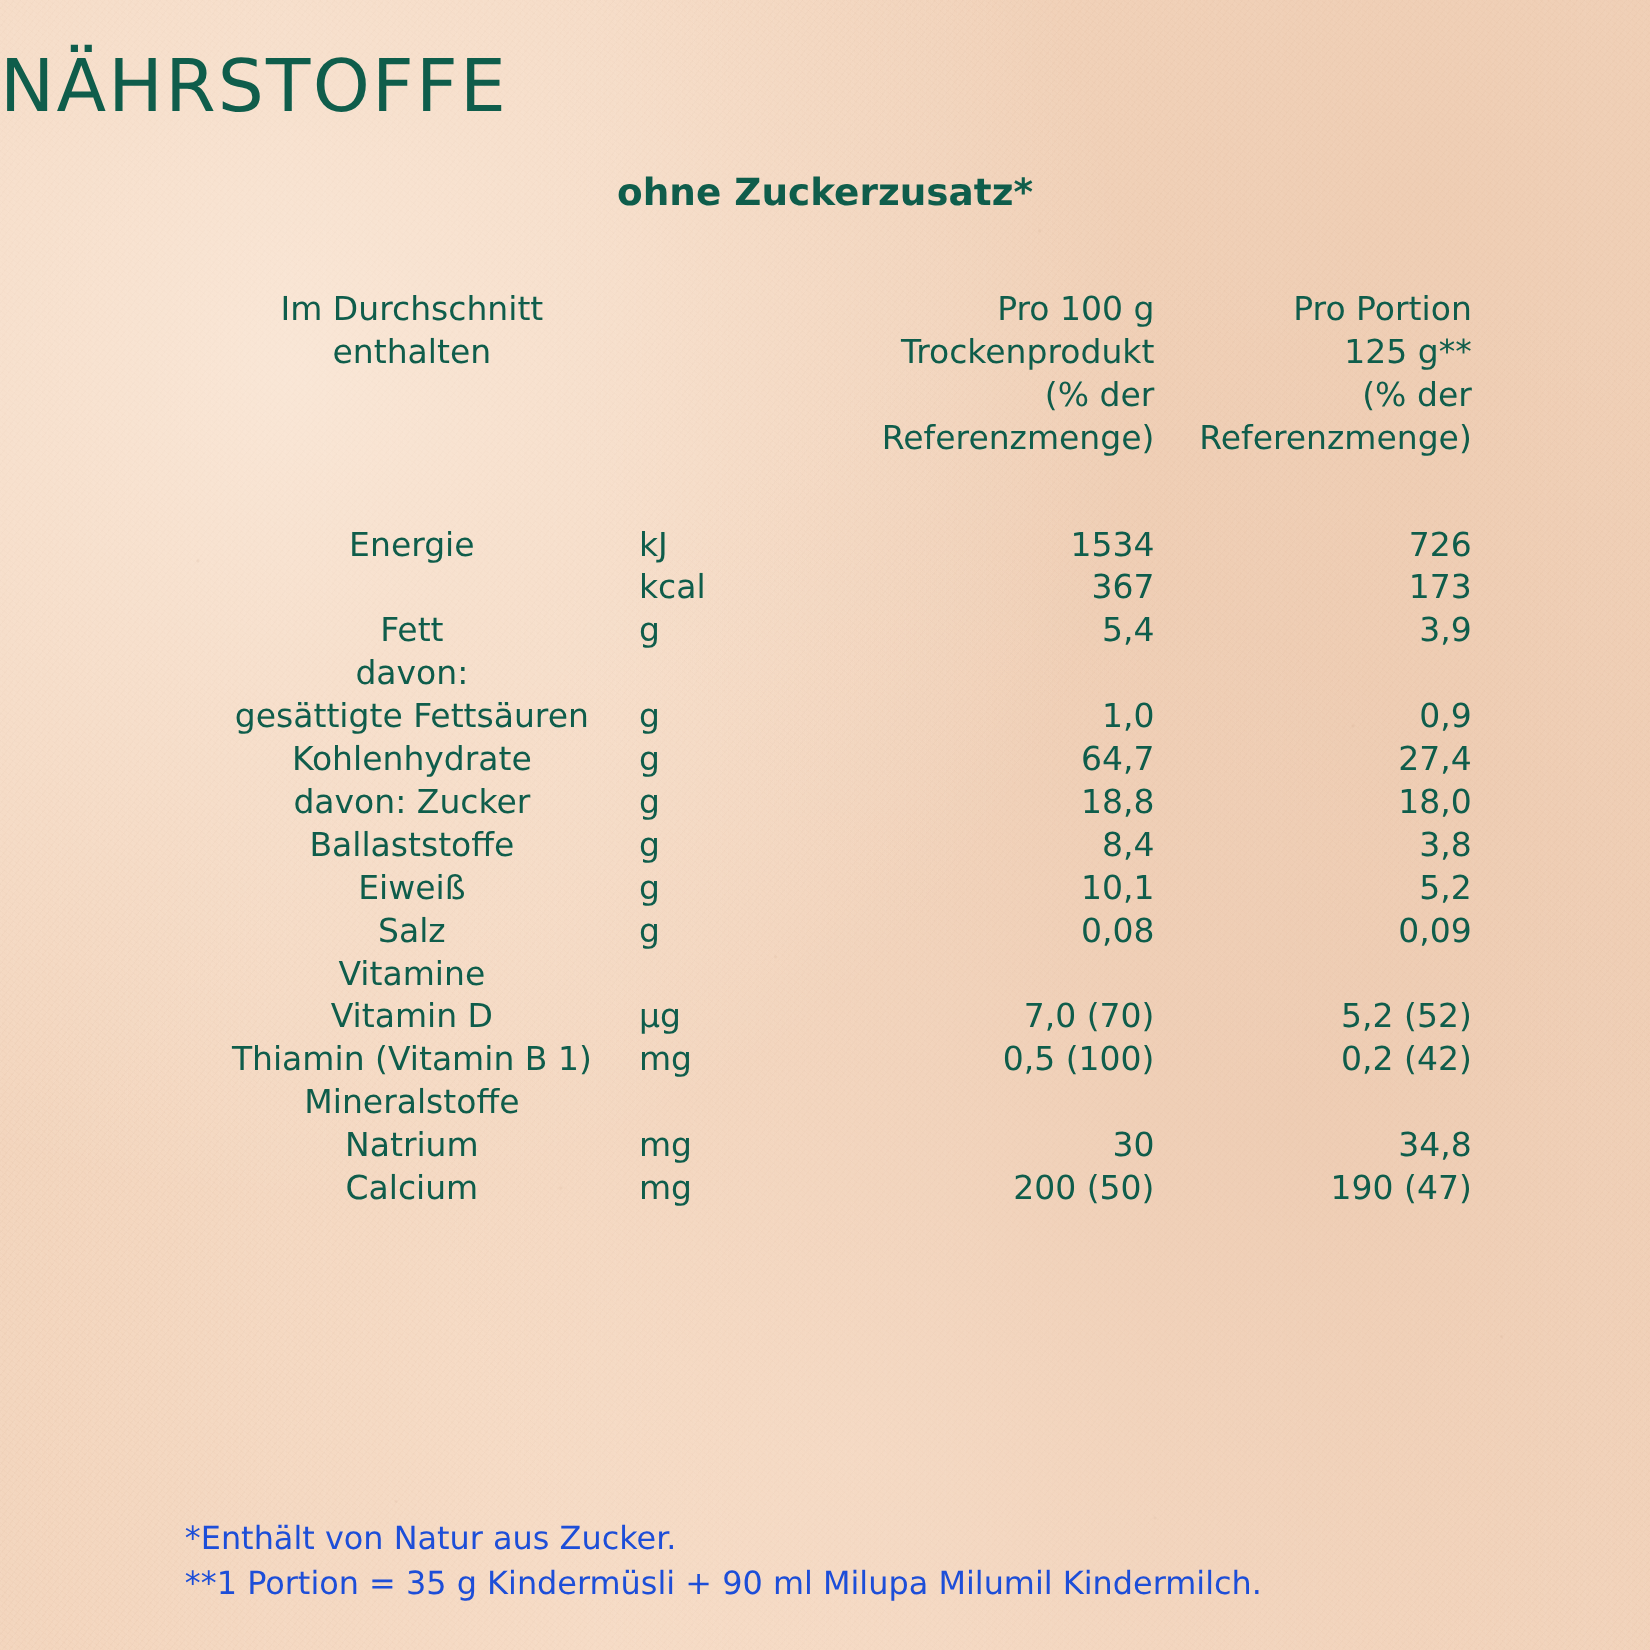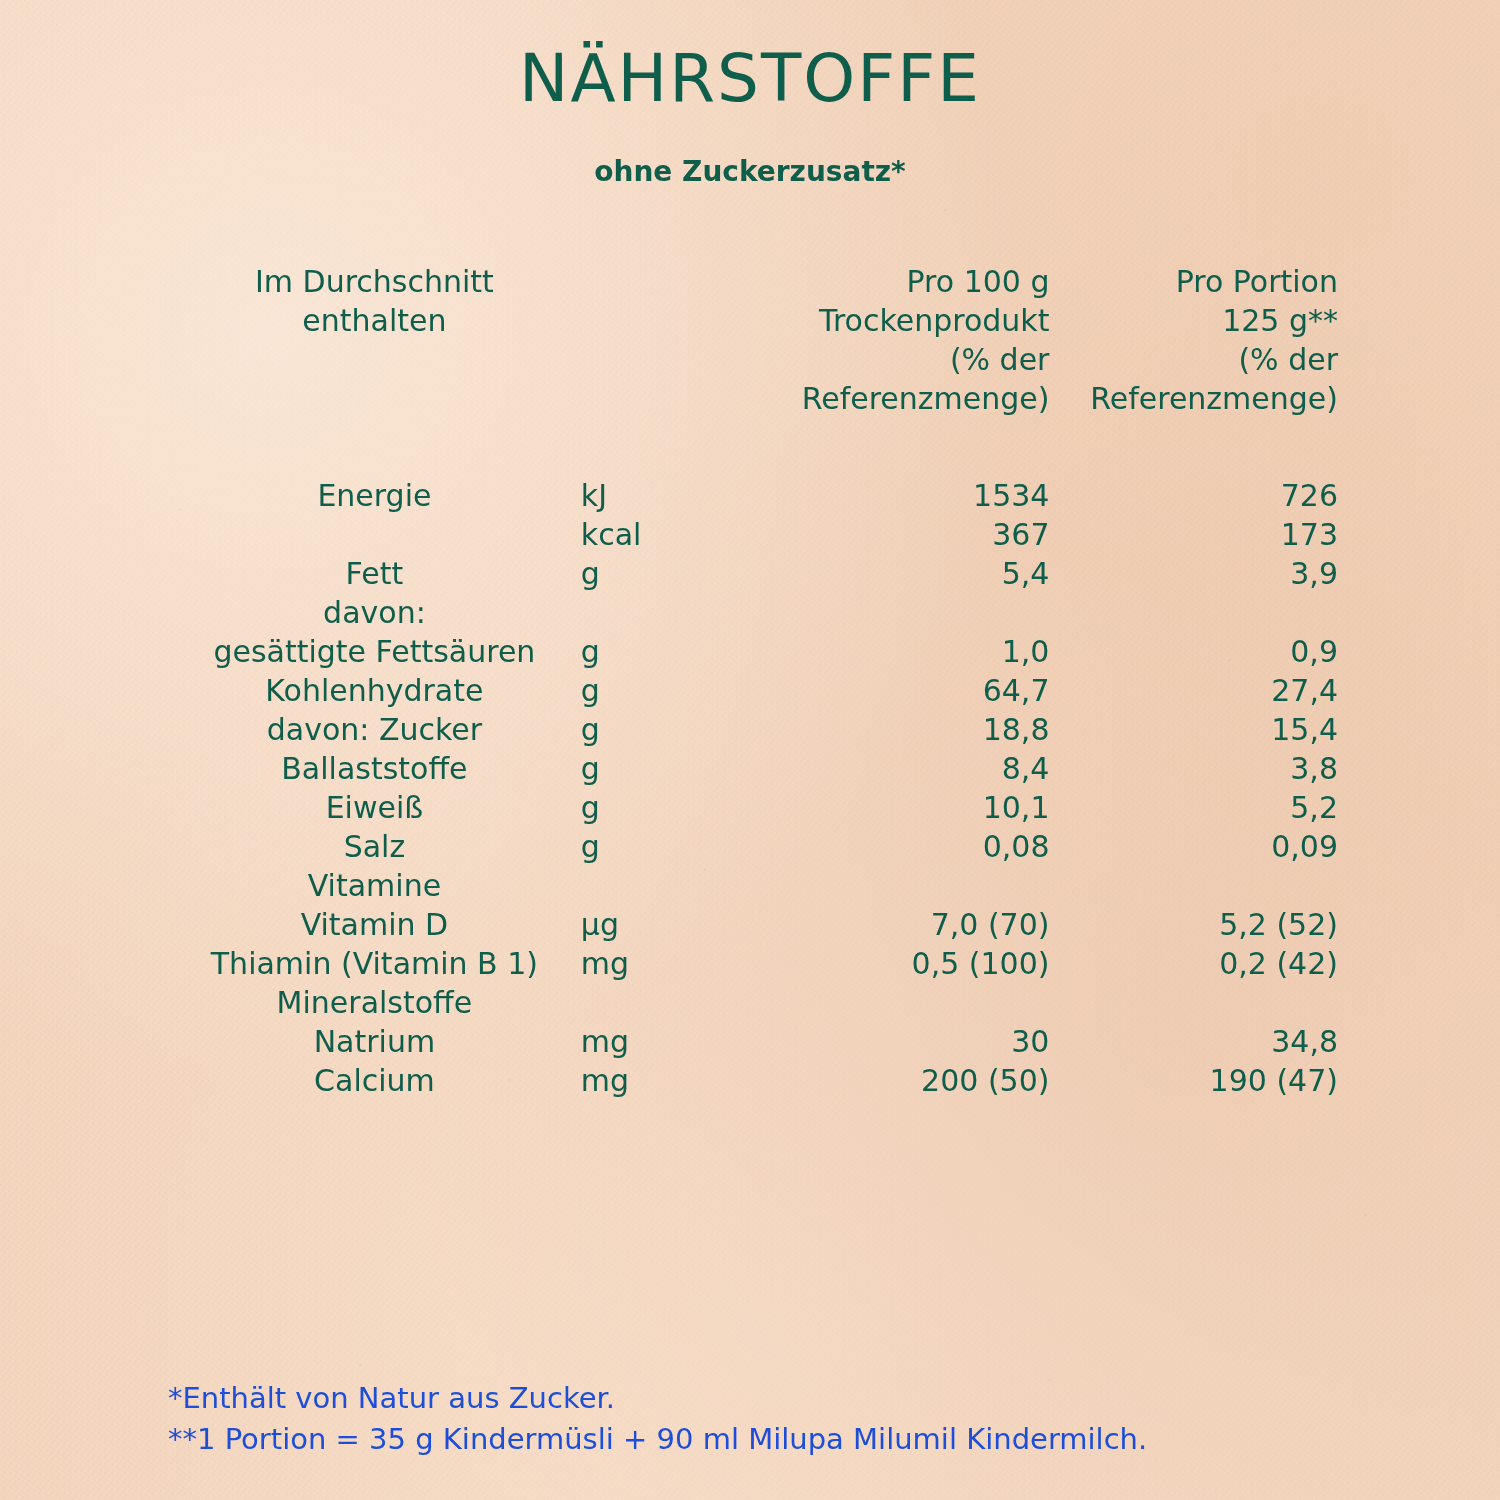--- a/index.html
+++ b/index.html
@@ -50,34 +50,33 @@
     width: 100%;
     height: 100%;
     color: #0d5c4a;
   }
 
   .title {
     position: absolute;
     top: 40px;
     left: 0;
     right: 0;
-    text-align: center;
     font-size: 66px;
     letter-spacing: 2px;
     font-weight: 400;
     color: #0f5d4b;
     font-family: "DejaVu Sans", sans-serif;
   }
   .subtitle {
     position: absolute;
     top: 155px;
     left: 0;
     right: 0;
     text-align: center;
-    font-size: 28px;
+    font-size: 34px;
     font-weight: bold;
     color: #0f5d4b;
   }
 
   table.nutri {
     position: absolute;
     top: 262px;
     left: 168px;
     width: 1170px;
     border-collapse: collapse;
@@ -176,21 +175,21 @@
         <tr>
           <td class="col-name bold">Kohlenhydrate</td>
           <td class="col-unit">g</td>
           <td class="col-100">64,7</td>
           <td class="col-port">27,4</td>
         </tr>
         <tr>
           <td class="col-name">davon: Zucker</td>
           <td class="col-unit">g</td>
           <td class="col-100">18,8</td>
-          <td class="col-port">15,4</td>
+          <td class="col-port">18,0</td>
         </tr>
         <tr>
           <td class="col-name bold">Ballaststoffe</td>
           <td class="col-unit">g</td>
           <td class="col-100">8,4</td>
           <td class="col-port">3,8</td>
         </tr>
         <tr>
           <td class="col-name bold">Eiweiß</td>
           <td class="col-unit">g</td>

